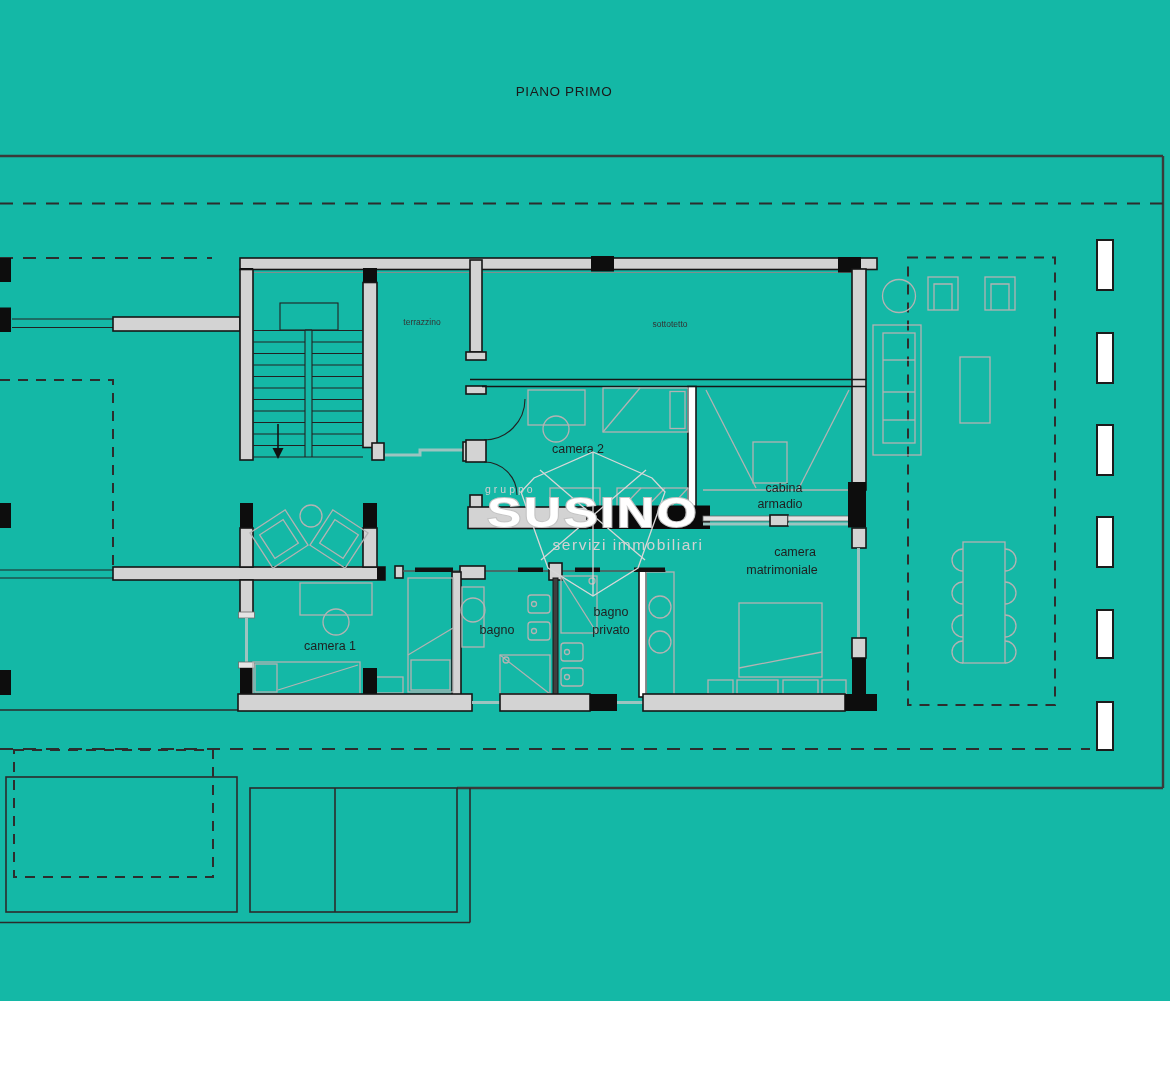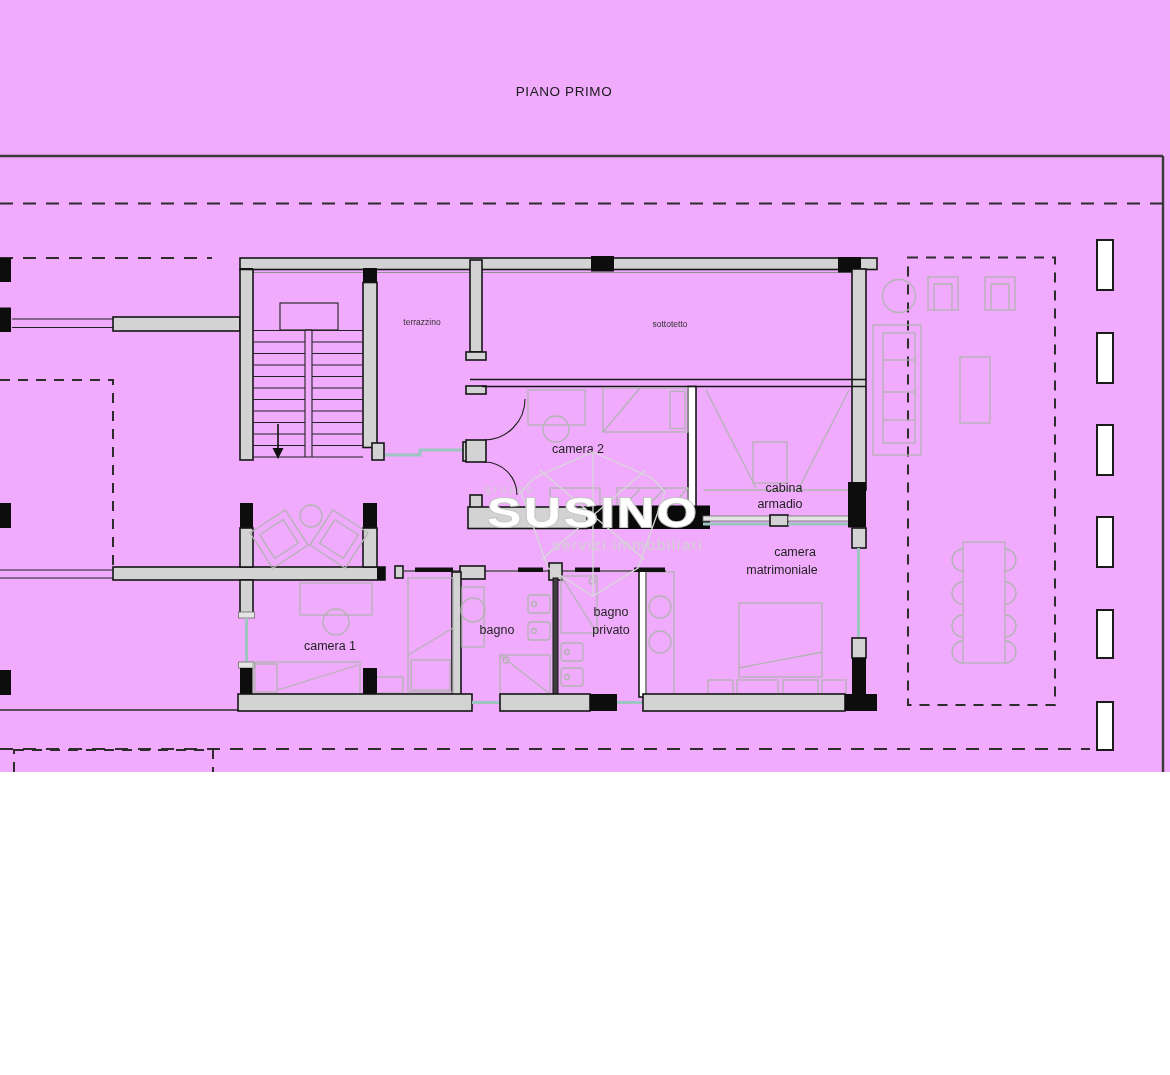--- a/index.html
+++ b/index.html
@@ -1,16 +1,16 @@
 <!DOCTYPE html>
 <html><head>
 <meta charset="utf-8">
 <style>
   html,body{margin:0;padding:0;background:#ffffff;}
-  .canvas{position:relative;width:1170px;height:772px;background:#f0abfc;overflow:hidden;
+  .canvas{position:relative;width:1170px;height:1001px;background:#14b8a6;overflow:hidden;
           font-family:"Liberation Sans",sans-serif;}
   svg{display:block;font-family:"Liberation Sans",sans-serif;}
   
   .wall{fill:#d3d3d3;stroke:#161616;stroke-width:1.6;}
   .wall-white{fill:#ffffff;stroke:#161616;stroke-width:1.6;}
   .wall-dark{fill:#3f3f3f;stroke:#161616;stroke-width:1;}
   .pillar{fill:#0d0d0d;stroke:none;}
   .sill{fill:#e4e4e4;stroke:#6b6b6b;stroke-width:0.8;}
   .ln{stroke:#161616;stroke-width:1.6;fill:none;}
   .ln-thin{stroke:#222222;stroke-width:1.1;fill:none;}

